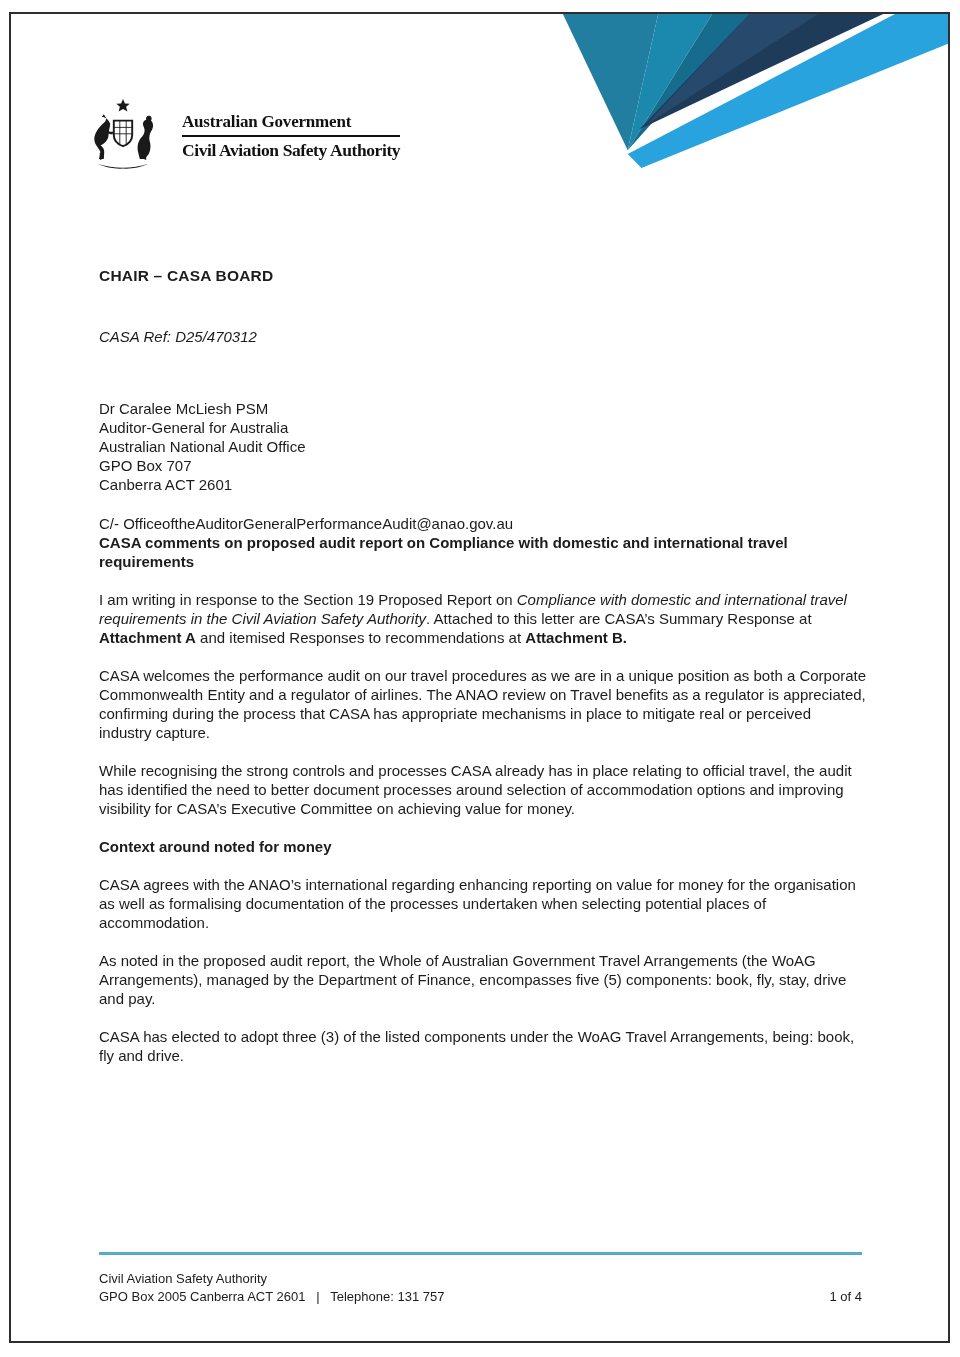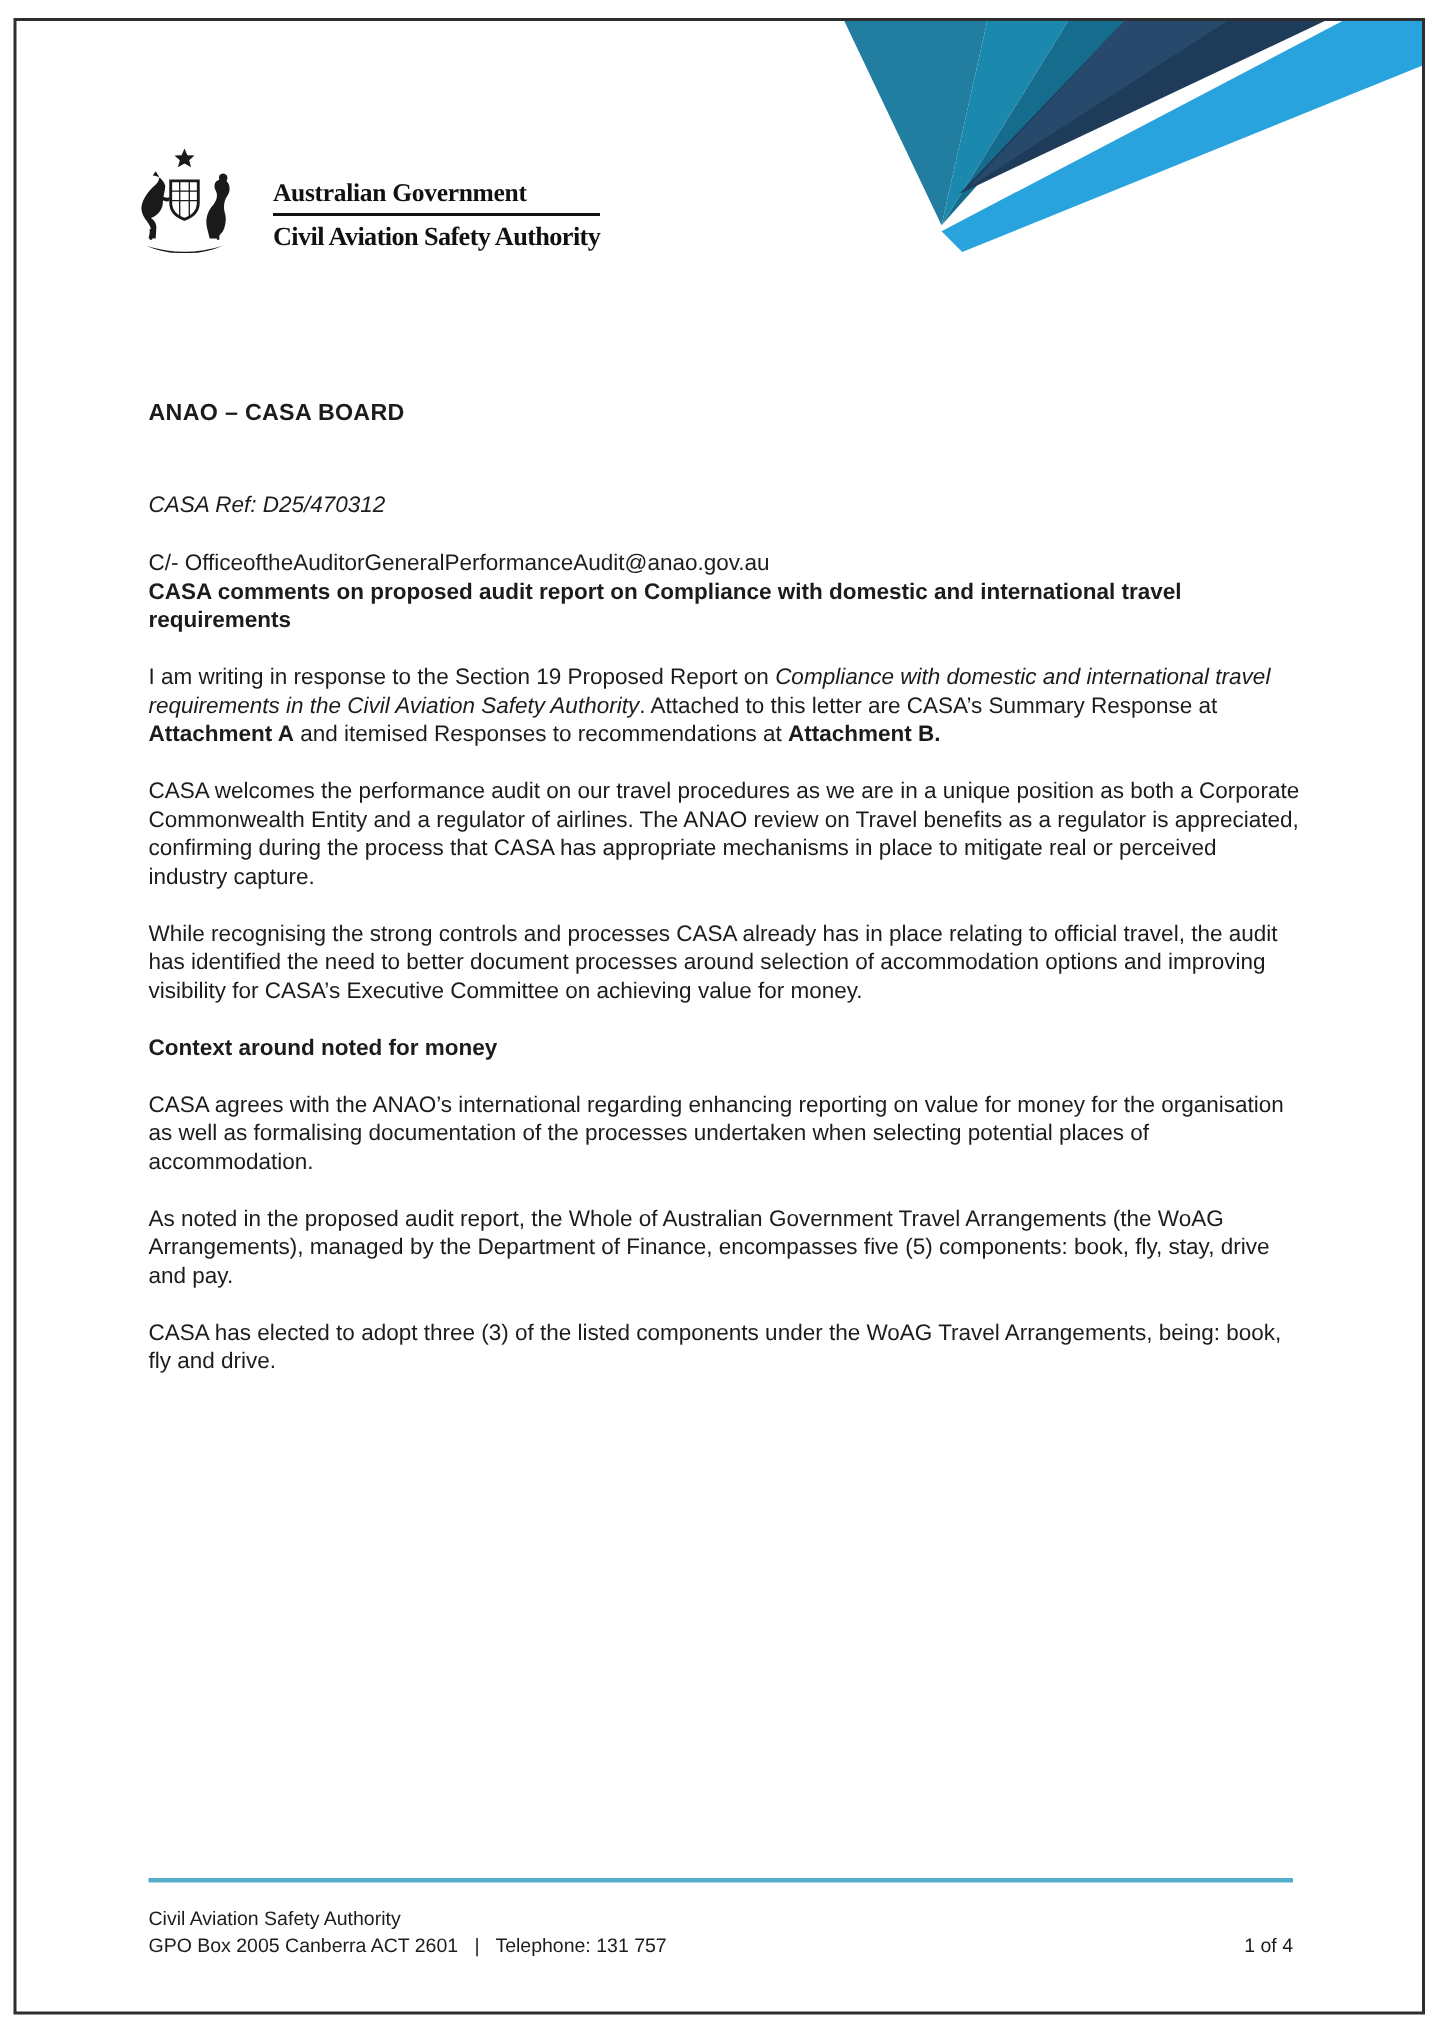--- a/index.html
+++ b/index.html
@@ -3,21 +3,21 @@
 <meta charset="utf-8">
 <style>
   html,body{margin:0;padding:0;background:#ffffff;}
   body{width:960px;height:1357px;position:relative;font-family:"Liberation Sans",sans-serif;color:#1c1c1c;}
   .sheet{position:absolute;left:9px;top:12px;width:937px;height:1327px;border:2px solid #2e2e2e;background:#fff;overflow:hidden;}
 
   
   .hdr-graphic{position:absolute;top:0;right:0;width:393px;height:159px;display:block;}
 
   
-  .logo{position:absolute;left:64px;top:81px;display:flex;gap:11px;align-items:center;}
+  .logo{position:absolute;left:64px;top:81px;display:flex;gap:11px;align-items:flex-start;}
   .crest{width:96px;height:80px;display:block;}
   .logo-text{margin-top:17px;font-family:"Liberation Serif",serif;font-weight:bold;color:#111;}
   .logo-gov{font-size:17px;letter-spacing:-0.2px;white-space:nowrap;}
   .logo-rule{height:2px;background:#111;margin:3px 0 3px 0;}
   .logo-agency{font-size:17.5px;letter-spacing:-0.4px;white-space:nowrap;}
 
   
   .content{position:absolute;left:88px;top:0;width:768px;font-size:15px;line-height:19px;}
   .chair{margin:252px 0 0 0;font-weight:bold;font-size:15.5px;letter-spacing:0.2px;}
   .ref{margin:42px 0 0 0;font-style:italic;}
@@ -64,23 +64,30 @@
       <path d="M28,84 Q60,94 92,84 Q76,91 60,90 Q44,91 28,84 Z"></path>
     </svg>
     <div class="logo-text">
       <div class="logo-gov">Australian Government</div>
       <div class="logo-rule"></div>
       <div class="logo-agency">Civil Aviation Safety Authority</div>
     </div>
   </div>
 
   <div class="content">
-    <div class="chair">ANAO – CASA BOARD</div>
+    <div class="chair">CHAIR – CASA BOARD</div>
     <div class="ref">CASA Ref: D25/470312</div>
 
+    <div class="address">
+      <div>Dr Caralee McLiesh PSM</div>
+      <div>Auditor-General for Australia</div>
+      <div>Australian National Audit Office</div>
+      <div>GPO Box 707</div>
+      <div>Canberra ACT 2601</div>
+    </div>
 
     <div class="careof">C/- OfficeoftheAuditorGeneralPerformanceAudit@anao.gov.au</div>
 
 
     <div>
         <p class="blk subject"><span class="b">CASA comments on proposed audit report on Compliance with domestic and international travel requirements</span></p>
         <p class="blk para"><span>I am writing in response to the Section 19 Proposed Report on </span><span class="i">Compliance with domestic and international travel requirements in the Civil Aviation Safety Authority</span><span>. Attached to this letter are CASA’s Summary Response at </span><span class="b">Attachment A</span><span> and itemised Responses to recommendations at </span><span class="b">Attachment B.</span></p>
         <p class="blk para"><span>CASA welcomes the performance audit on our travel procedures as we are in a unique position as both a Corporate Commonwealth Entity and a regulator of airlines. The ANAO review on Travel benefits as a regulator is appreciated, confirming during the process that CASA has appropriate mechanisms in place to mitigate real or perceived industry capture.</span></p>
         <p class="blk para"><span>While recognising the strong controls and processes CASA already has in place relating to official travel, the audit has identified the need to better document processes around selection of accommodation options and improving visibility for CASA’s Executive Committee on achieving value for money.</span></p>
         <p class="blk subheading"><span class="b">Context around noted for money</span></p>

